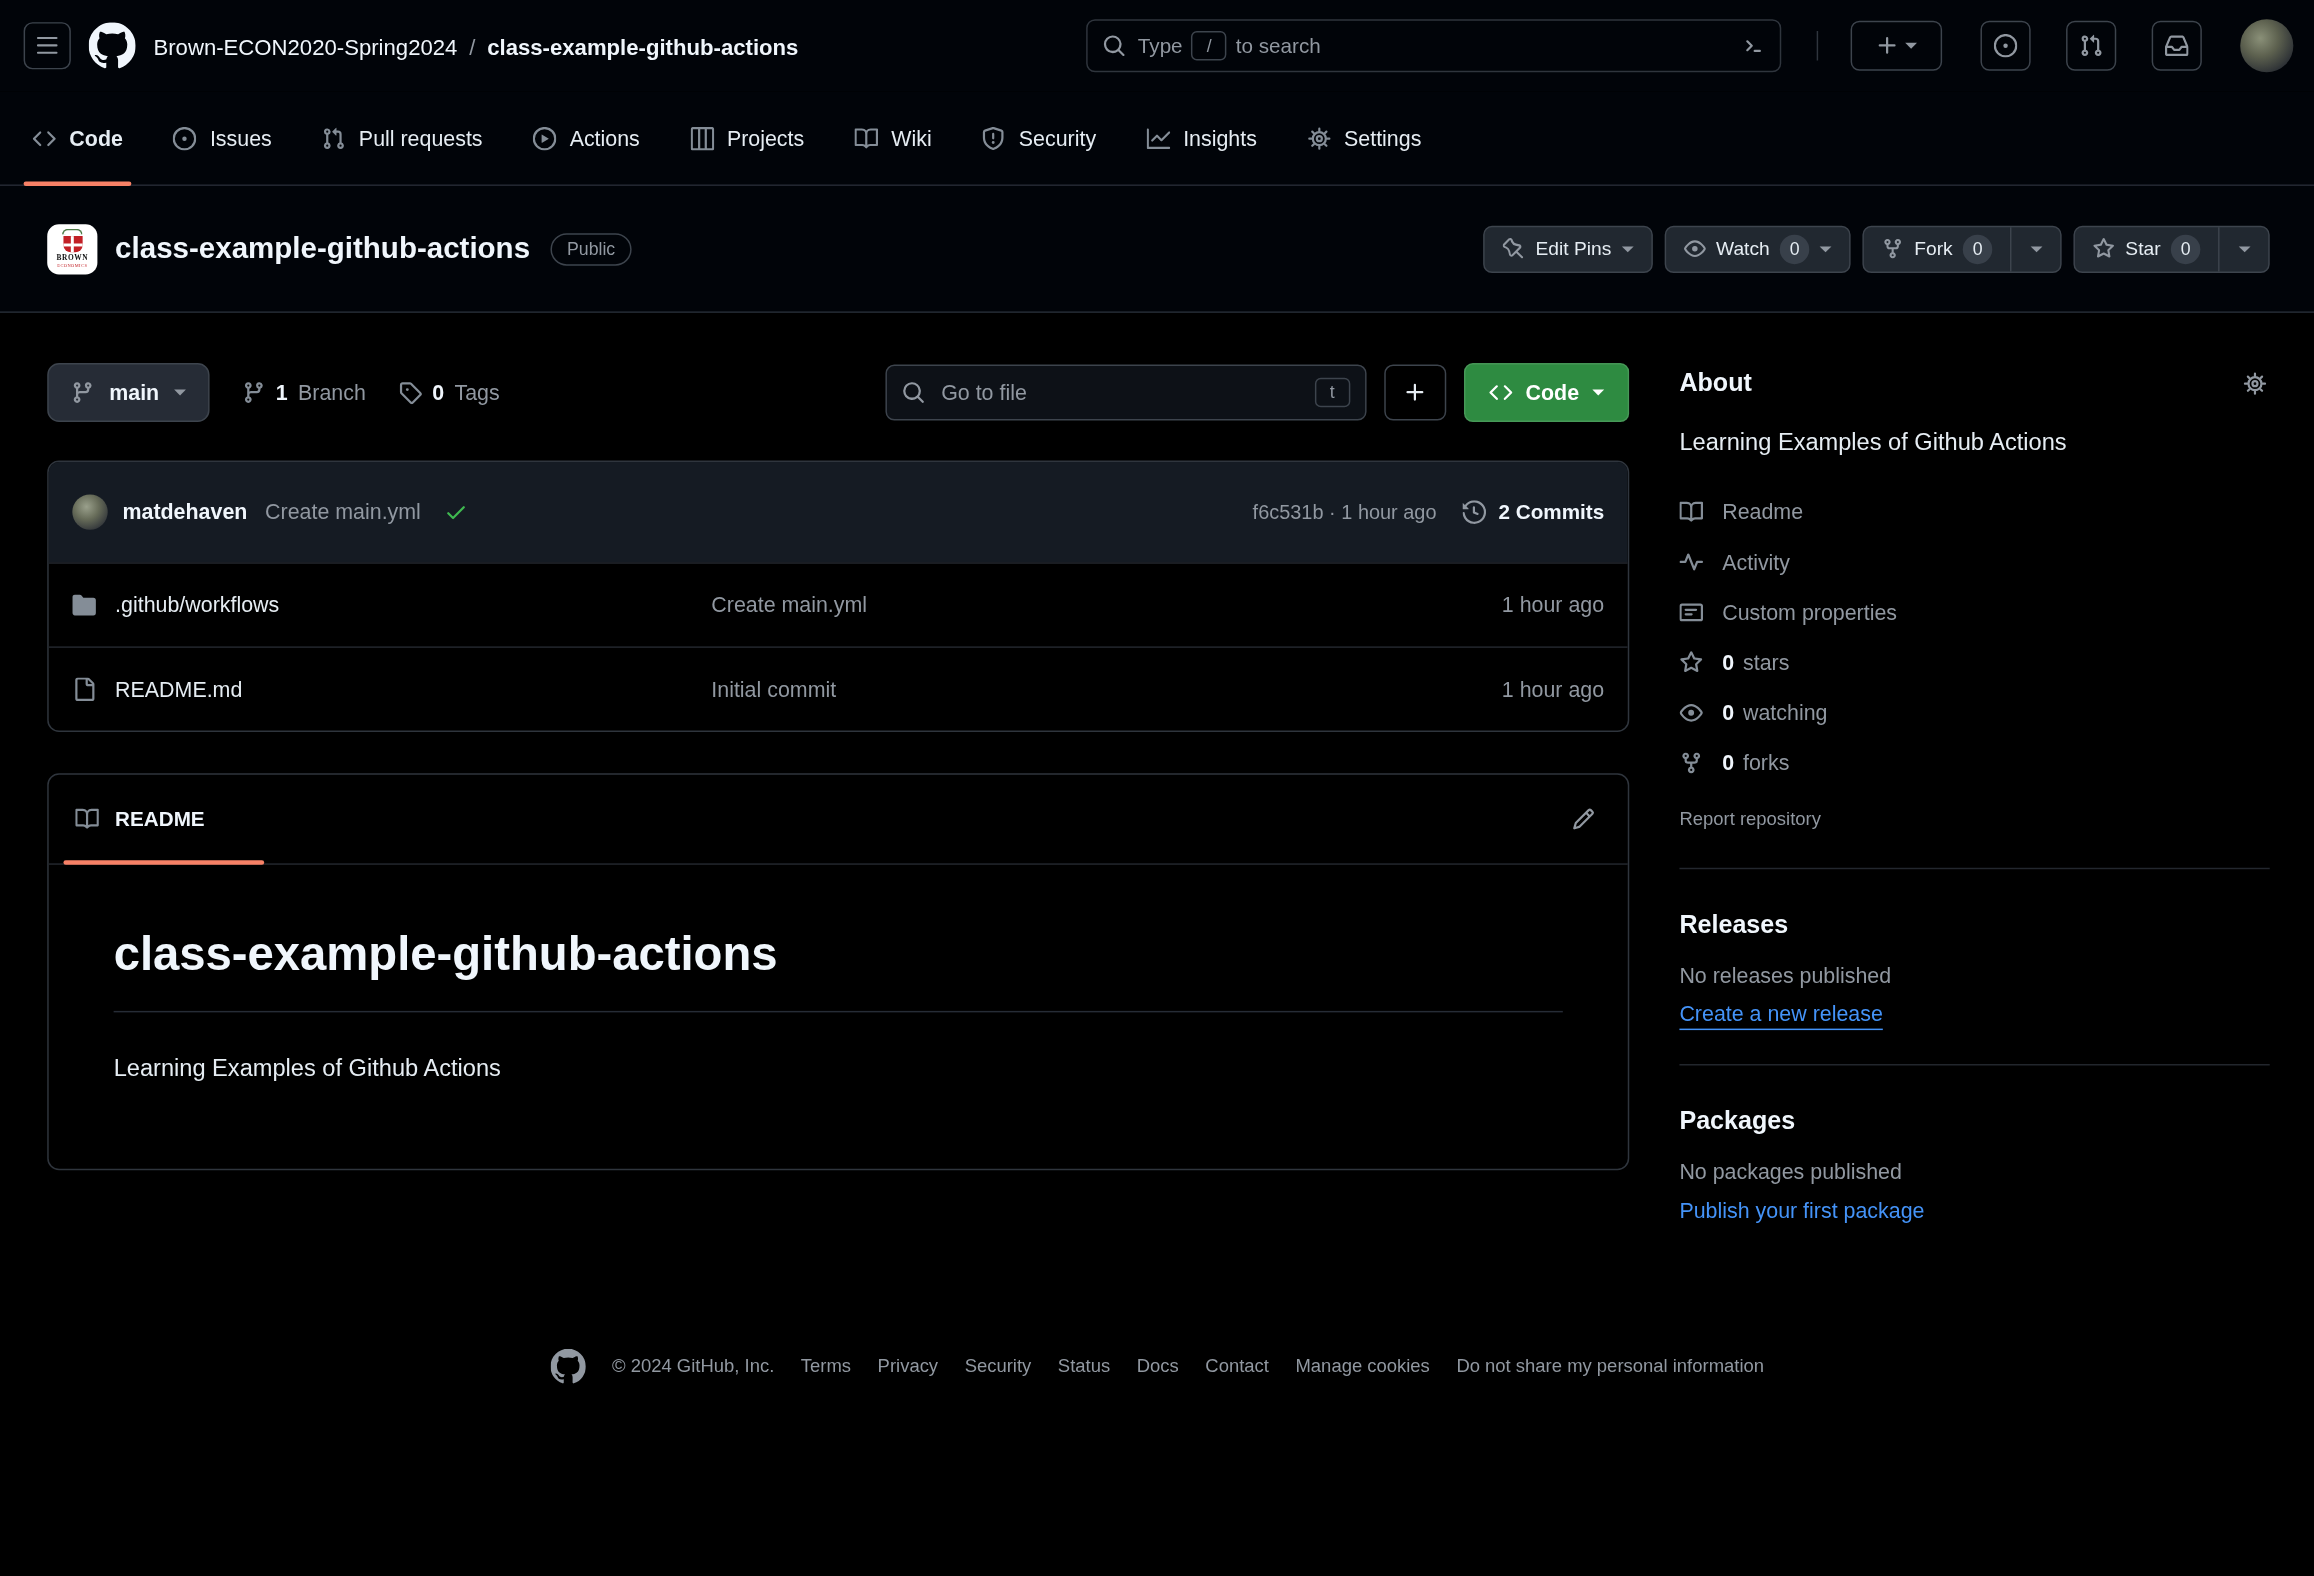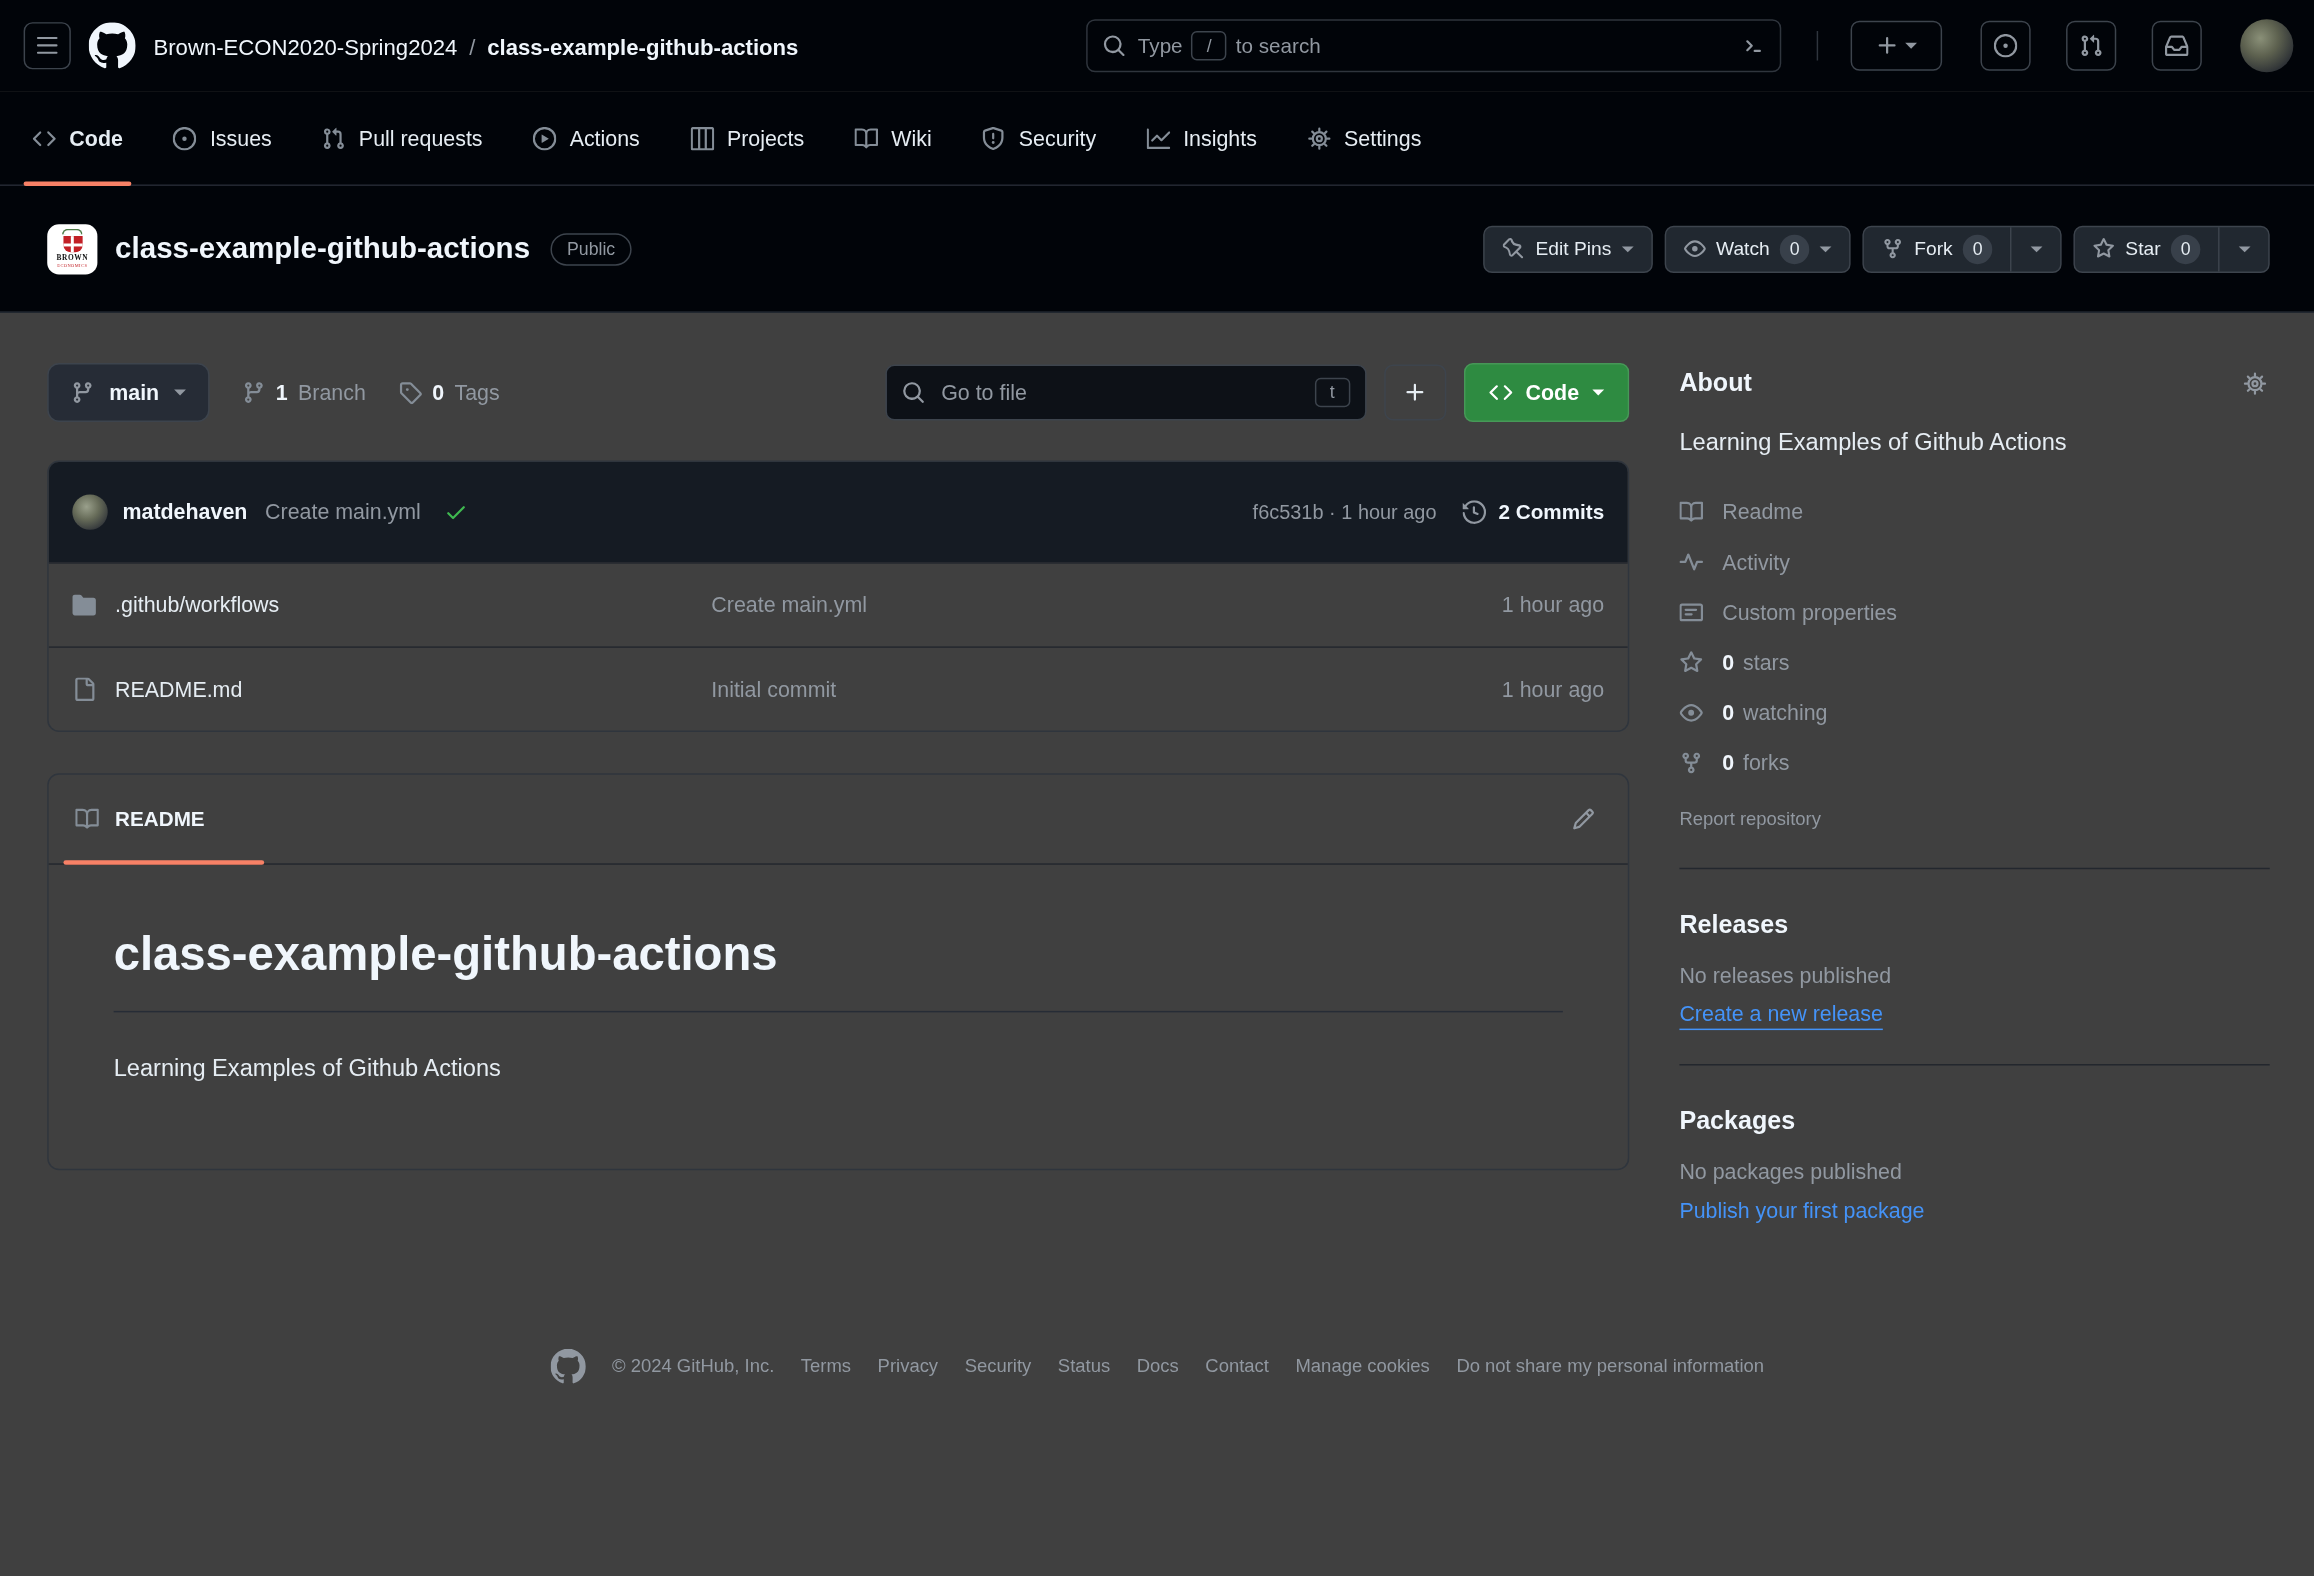--- a/index.html
+++ b/index.html
@@ -1,17 +1,17 @@
 <!DOCTYPE html>
 <html><head>
 <meta charset="utf-8">
 <style>
   html,body{margin:0;padding:0;background:#0d1117;}
   body{width:2314px;height:1576px;overflow:hidden;font-family:"Liberation Sans","DejaVu Sans",sans-serif;}
-  #viewport{width:2314px;height:1576px;overflow:hidden;position:relative;background:#404040;}
+  #viewport{width:2314px;height:1576px;overflow:hidden;position:relative;background:#000000;}
   #scale-root{width:1568px;height:1068px;transform:scale(1.475765);transform-origin:0 0;position:relative;
     color:#e6edf3;-webkit-font-smoothing:antialiased;}
   .ic{width:16px;height:16px;flex:none;fill:currentColor;display:block;}
   .ic24{width:24px;height:24px;}
   .ic32{width:32px;height:32px;}
 
   
   .app-header{height:62px;background:#010409;display:flex;align-items:center;gap:12px;padding:0 14px 0 16px;}
   .hamburger{width:32px;height:32px;border:1px solid #3d444d;border-radius:6px;background:transparent;
     display:grid;place-items:center;color:#9198a1;cursor:pointer;}

